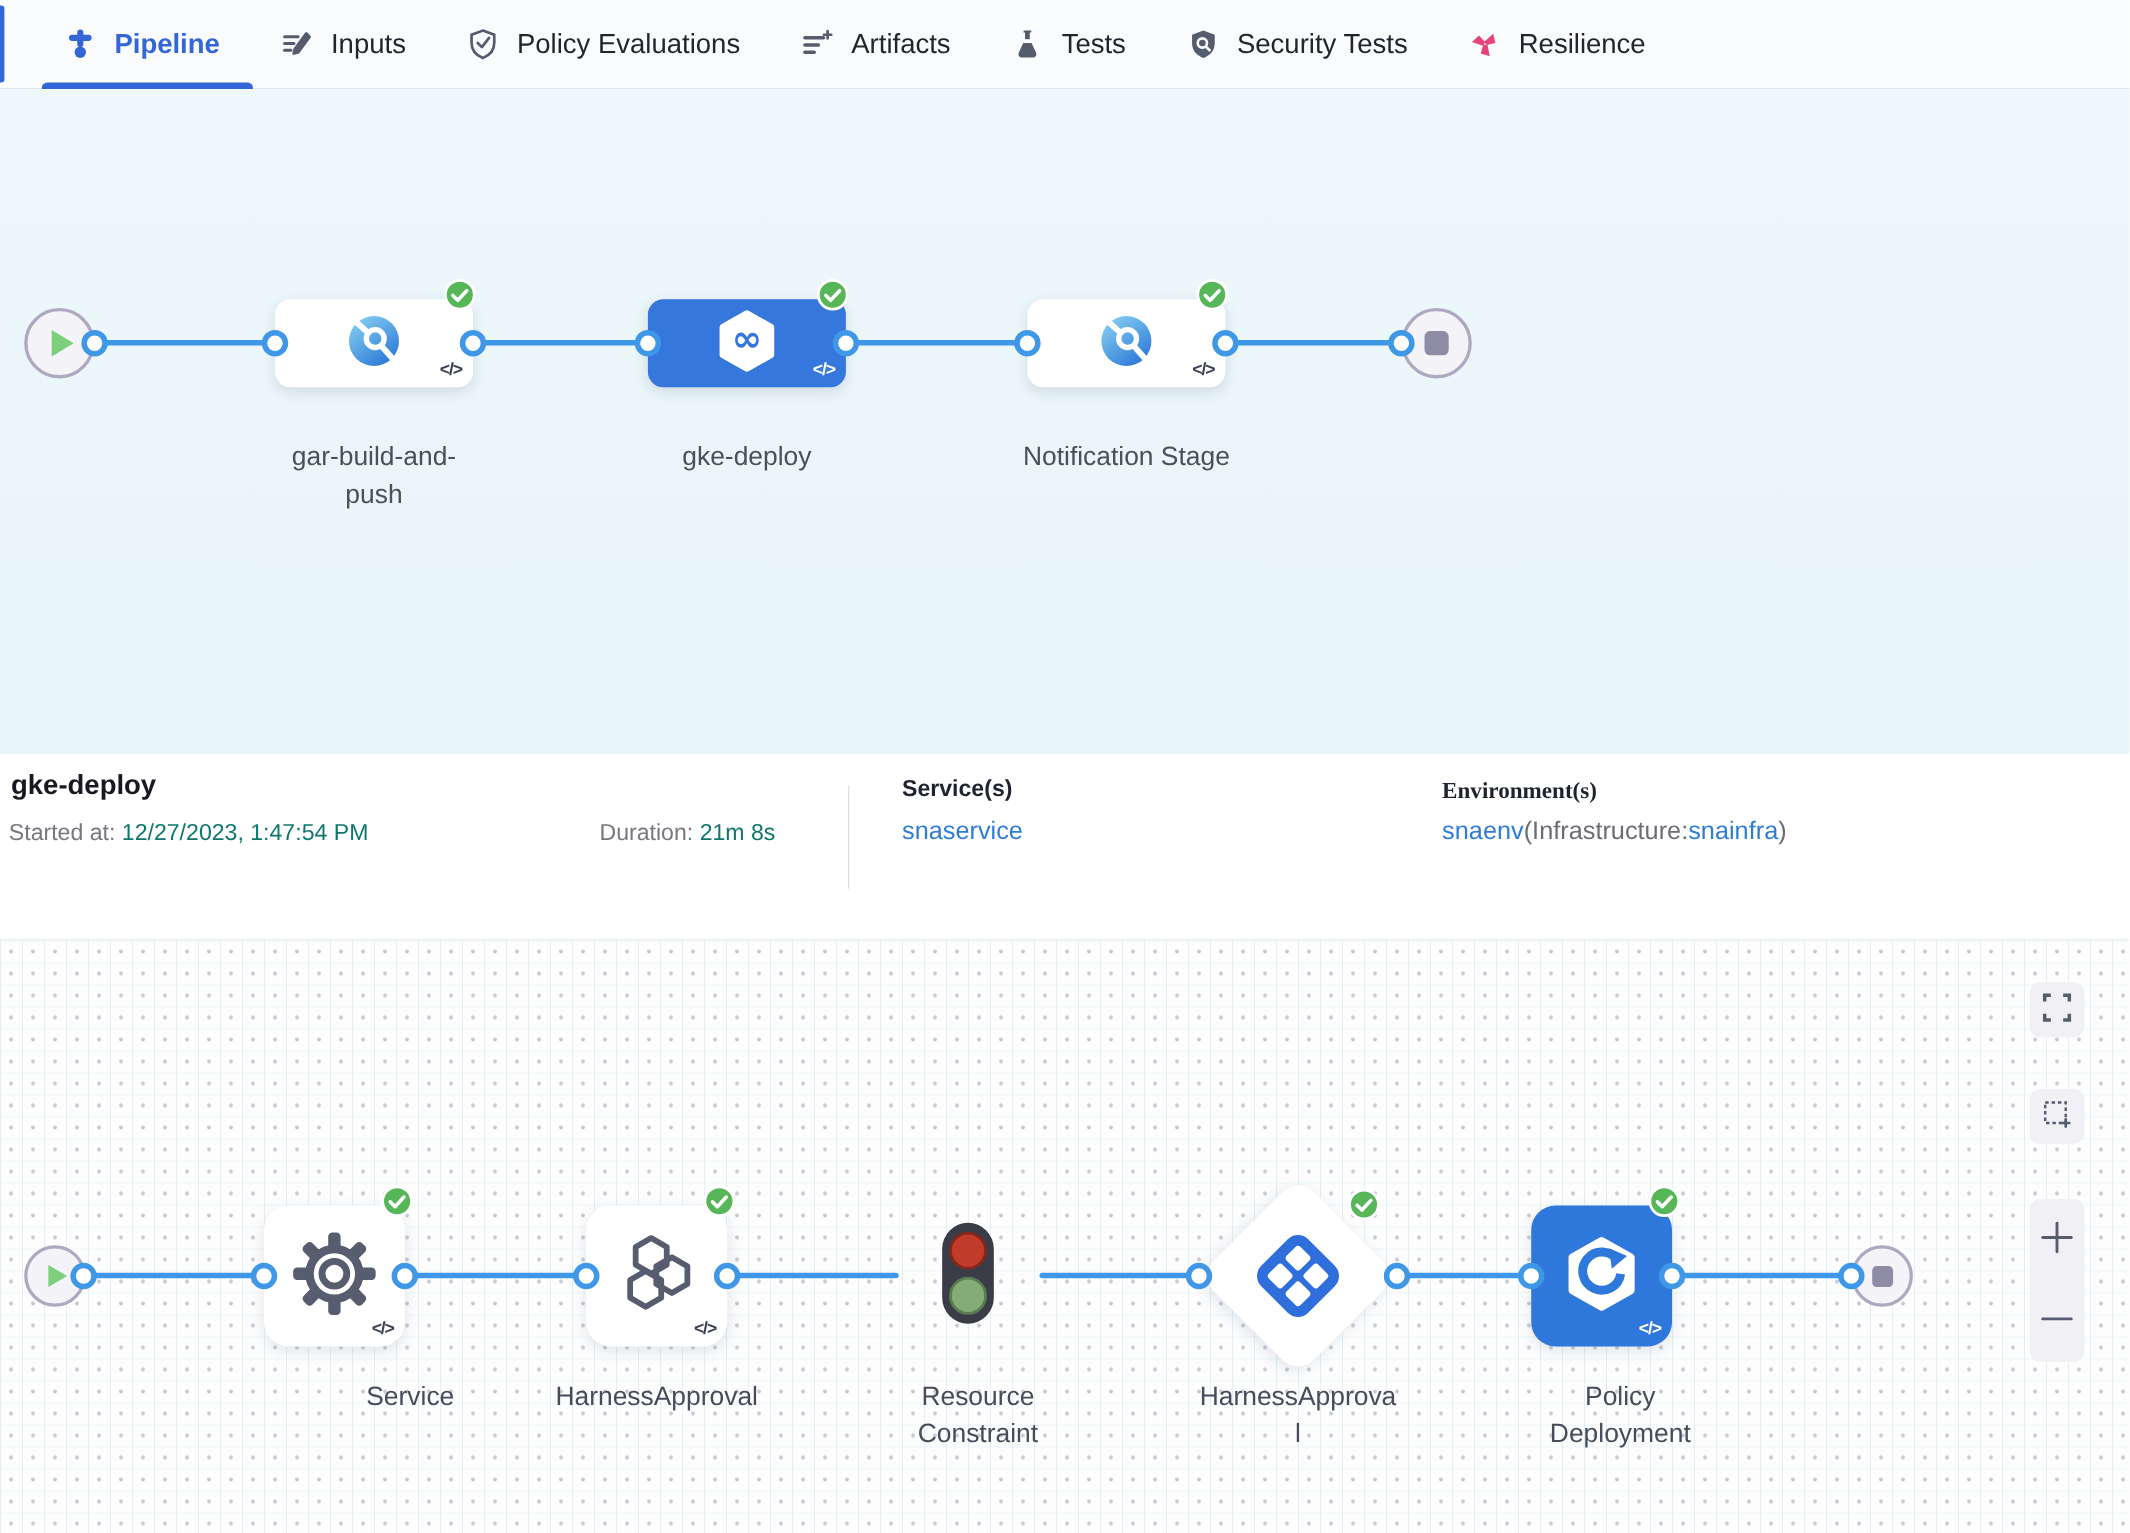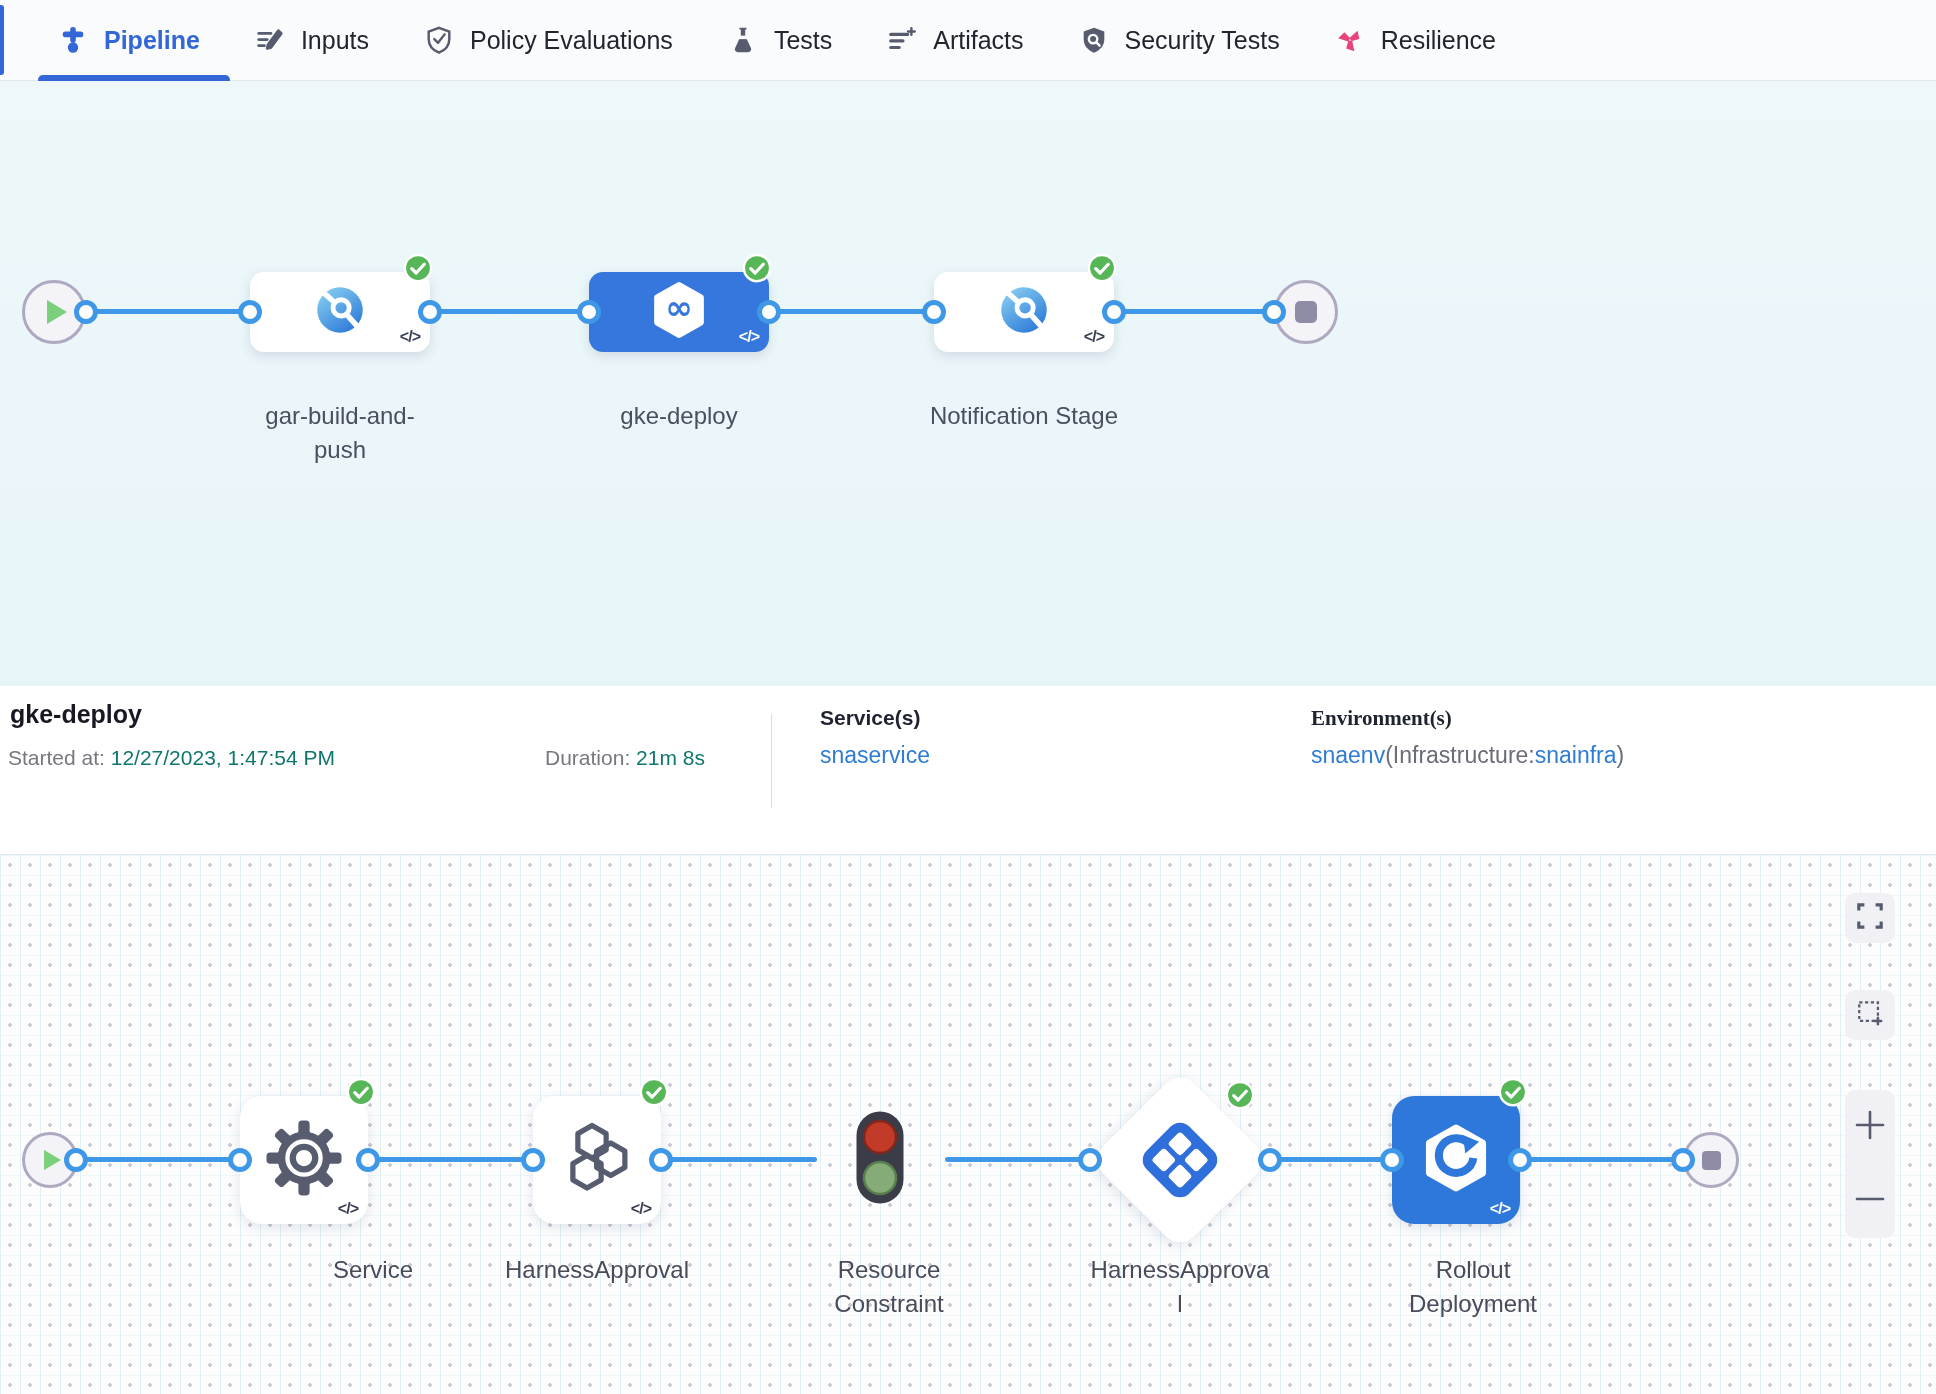--- a/index.html
+++ b/index.html
@@ -125,41 +125,41 @@
         <svg width="30" height="30" viewBox="0 0 32 32" fill="none" stroke="#565b6e" stroke-width="2.6">
           <path d="M16 3 L27 7 V15 C27 22.5 22.5 27 16 29.5 C9.5 27 5 22.5 5 15 V7 Z"></path>
           <path d="M11 15 L15 19 L22 10" stroke-linecap="round" stroke-linejoin="round"></path>
           </svg>
       </span>
       <span class="lbl">Policy Evaluations</span>
     </div>
 
     <div class="tab">
       <span class="ticon">
-        <svg width="28" height="30" viewBox="0 0 32 34">
-          <path d="M12 3 h8 v2 h-1.5 v7 l6.5 14 a3.5 3.5 0 0 1 -3.2 5 H10.2 a3.5 3.5 0 0 1 -3.2 -5 l6.5 -14 V5 H12 Z" fill="#565b6e"></path>
-          <rect x="11" y="12" width="10" height="4" fill="#fafbfc"></rect>
-          </svg>
-      </span>
-      <span class="lbl">Tests</span>
-    </div>
-
-    <div class="tab">
-      <span class="ticon">
         <svg width="30" height="30" viewBox="0 0 32 32" stroke="#565b6e" stroke-width="3.4" stroke-linecap="round">
           <line x1="4" y1="10" x2="22" y2="10"></line>
             <line x1="4" y1="17" x2="17" y2="17"></line>
             <line x1="4" y1="24" x2="13" y2="24"></line>
           <g stroke-width="2.6">
               <line x1="26" y1="3.5" x2="26" y2="10.5"></line>
               <line x1="22.5" y1="7" x2="29.5" y2="7"></line>
             </g>
           </svg>
       </span>
       <span class="lbl">Artifacts</span>
+    </div>
+
+    <div class="tab">
+      <span class="ticon">
+        <svg width="28" height="30" viewBox="0 0 32 34">
+          <path d="M12 3 h8 v2 h-1.5 v7 l6.5 14 a3.5 3.5 0 0 1 -3.2 5 H10.2 a3.5 3.5 0 0 1 -3.2 -5 l6.5 -14 V5 H12 Z" fill="#565b6e"></path>
+          <rect x="11" y="12" width="10" height="4" fill="#fafbfc"></rect>
+          </svg>
+      </span>
+      <span class="lbl">Tests</span>
     </div>
 
     <div class="tab">
       <span class="ticon">
         <svg width="30" height="30" viewBox="0 0 32 32">
           <path d="M16 3 L27 7 V15 C27 22.5 22.5 27 16 29.5 C9.5 27 5 22.5 5 15 V7 Z" fill="#565b6e"></path>
           <circle cx="15" cy="15" r="4.5" fill="none" stroke="#fafbfc" stroke-width="2.6"></circle>
           <line x1="18.5" y1="18.5" x2="22" y2="22" stroke="#fafbfc" stroke-width="2.6" stroke-linecap="round"></line>
           </svg>
       </span>
@@ -412,21 +412,21 @@
     <div class="port" style="left:1090px;top:305px;"></div>
     <div class="port" style="left:1270px;top:305px;"></div>
     <div class="port" style="left:1392px;top:305px;"></div>
     <div class="port" style="left:1520px;top:305px;"></div>
     <div class="port" style="left:1683px;top:305px;"></div>
 
     <div class="step-label" style="left:193px;width:220px;text-align:right;">Service</div>
     <div class="step-label" style="left:487px;width:220px;">HarnessApproval</div>
     <div class="step-label" style="left:819px;width:140px;">Resource Constraint</div>
     <div class="step-label" style="left:1088px;width:184px;">HarnessApproval</div>
-    <div class="step-label" style="left:1393px;width:160px;">Rollout Deployment</div>
+    <div class="step-label" style="left:1393px;width:160px;">Policy Deployment</div>
 
     <div class="ctrl-btn" style="top:38px;">
       <span>
         <svg width="28" height="28" viewBox="0 0 30 30" fill="none" stroke="#565b6e" stroke-width="3.4">
           <path d="M3 9 V3 H9 M21 3 H27 V9 M27 21 V27 H21 M9 27 H3 V21"></path>
           </svg>
       </span>
     </div>
     <div class="ctrl-btn" style="top:135px;">
       <span>

